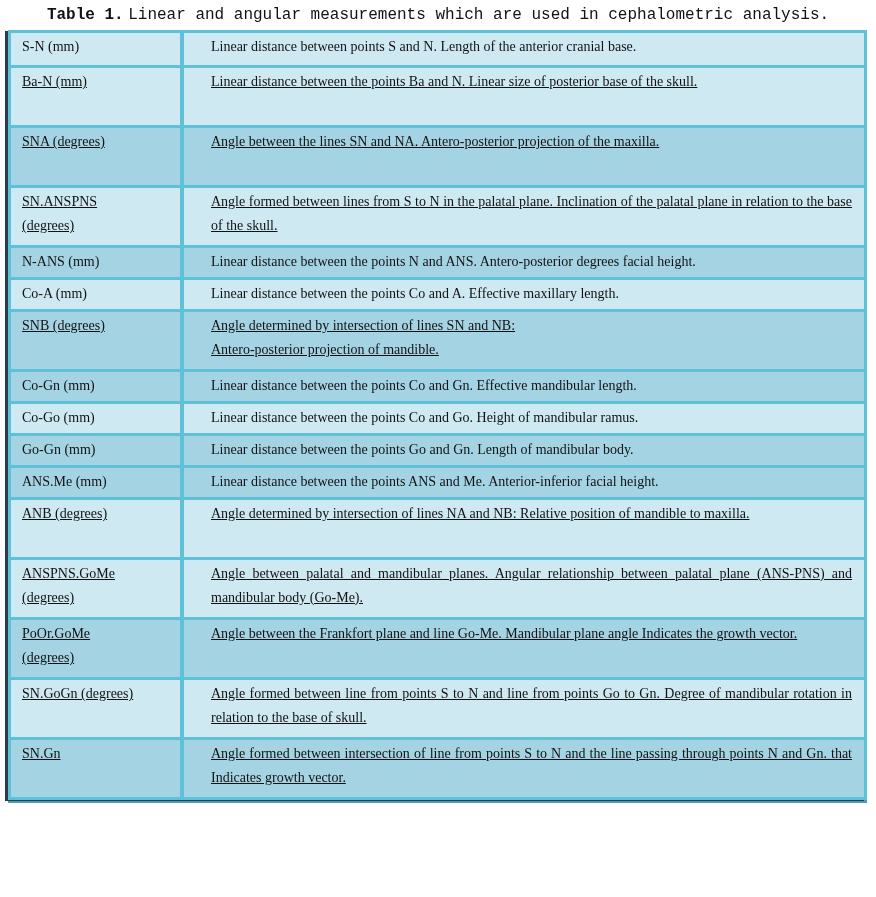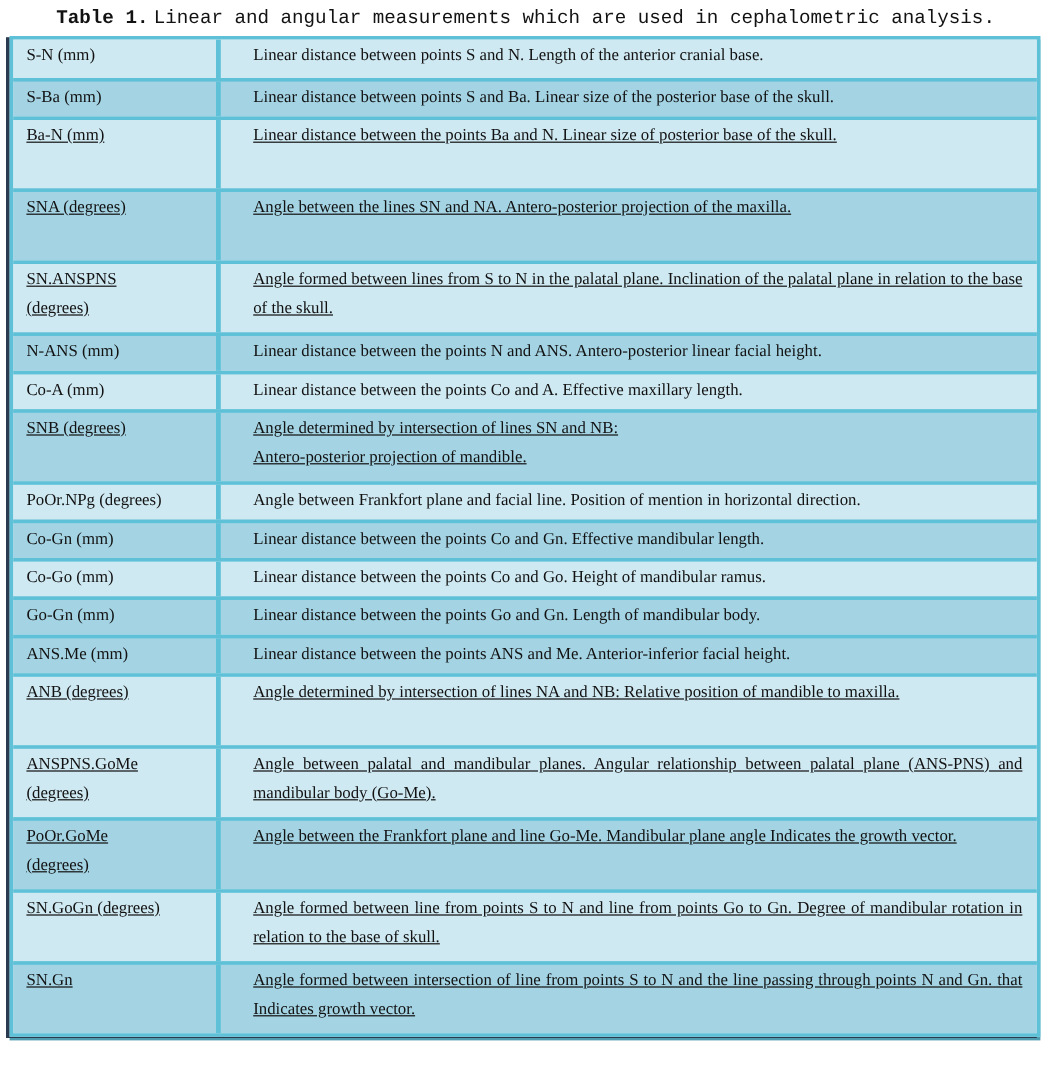--- a/index.html
+++ b/index.html
@@ -77,61 +77,53 @@
     <span class="cap-label">Table 1.</span><span class="cap-text">Linear and angular measurements which are used in cephalometric analysis.</span>
   </div>
 
   <div class="tbl">
 
     <div class="row light r-s">
       <div class="term">S-N (mm)</div>
       <div class="desc">Linear distance between points S and N. Length of the anterior cranial base.</div>
     </div>
 
-    <div class="row dark r-s">
-      <div class="term">S-Ba (mm)</div>
-      <div class="desc">Linear distance between points S and Ba. Linear size of the posterior base of the skull.</div>
-    </div>
 
     <div class="row light r-t">
       <div class="term">Ba-N (mm)</div>
       <div class="desc">Linear distance between the points Ba and N. Linear size of posterior base of the skull.</div>
     </div>
 
     <div class="row dark r-t">
       <div class="term">SNA (degrees)</div>
       <div class="desc">Angle between the lines SN and NA. Antero-posterior projection of the maxilla.</div>
     </div>
 
     <div class="row light r-t">
       <div class="term">SN.ANSPNS
 (degrees)</div>
       <div class="desc">Angle formed between lines from S to N in the palatal plane. Inclination of the palatal plane in relation to the base of the skull.</div>
     </div>
 
     <div class="row dark r-s">
       <div class="term">N-ANS (mm)</div>
-      <div class="desc">Linear distance between the points N and ANS. Antero-posterior linear facial height.</div>
+      <div class="desc">Linear distance between the points N and ANS. Antero-posterior degrees facial height.</div>
     </div>
 
     <div class="row light r-s">
       <div class="term">Co-A (mm)</div>
       <div class="desc">Linear distance between the points Co and A. Effective maxillary length.</div>
     </div>
 
     <div class="row dark r-t">
       <div class="term">SNB (degrees)</div>
       <div class="desc">Angle determined by intersection of lines SN and NB:
 Antero-posterior projection of mandible.</div>
     </div>
 
-    <div class="row light r-s">
-      <div class="term">PoOr.NPg (degrees)</div>
-      <div class="desc">Angle between Frankfort plane and facial line. Position of mention in horizontal direction.</div>
-    </div>
 
     <div class="row dark r-s">
       <div class="term">Co-Gn (mm)</div>
       <div class="desc">Linear distance between the points Co and Gn. Effective mandibular length.</div>
     </div>
 
     <div class="row light r-s">
       <div class="term">Co-Go (mm)</div>
       <div class="desc">Linear distance between the points Co and Go. Height of mandibular ramus.</div>
     </div>

